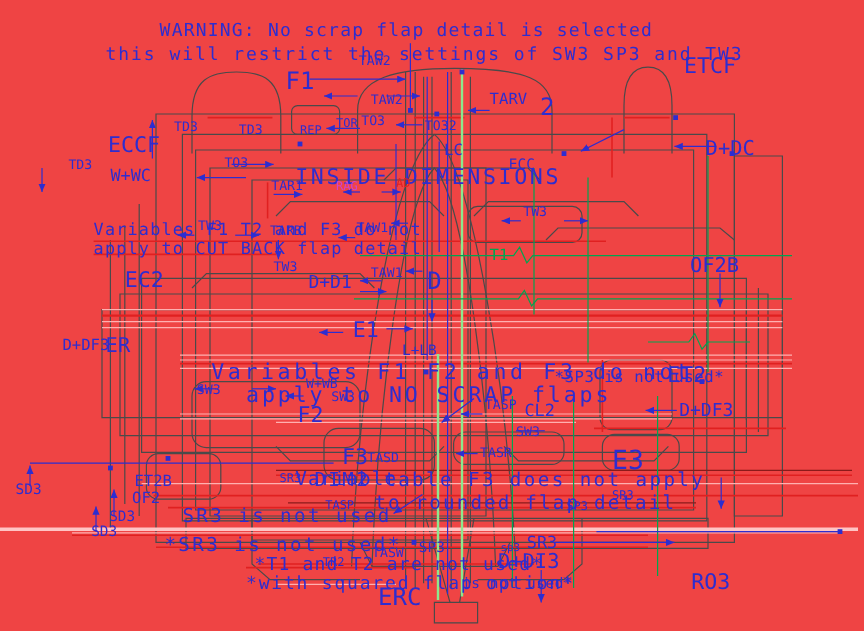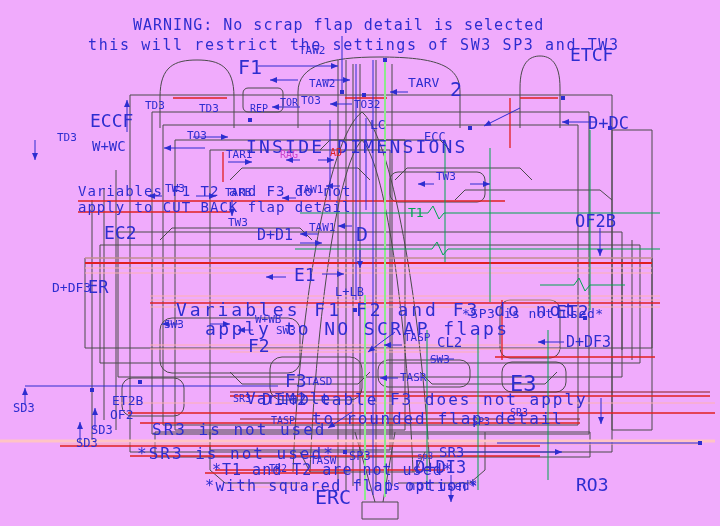--- a/index.html
+++ b/index.html
@@ -1,16 +1,16 @@
 <!DOCTYPE html>
 <html><head>
 <meta charset="utf-8">
 <style>
   html,body{margin:0;padding:0;background:#fff;}
-  #stage{position:relative;width:720px;height:526px;background:#f0abfc;overflow:hidden;
+  #stage{position:relative;width:720px;height:526px;background:#ef4444;overflow:hidden;
          font-family:"DejaVu Sans Mono", monospace;}
   svg text{font-family:"DejaVu Sans Mono", monospace;}
   line,path,rect,polyline{vector-effect:non-scaling-stroke;}
 </style>
 </head>
 <body>
 
 <div id="stage">
 <svg width="720" height="526" viewBox="0 0 720 526">
   <defs>

